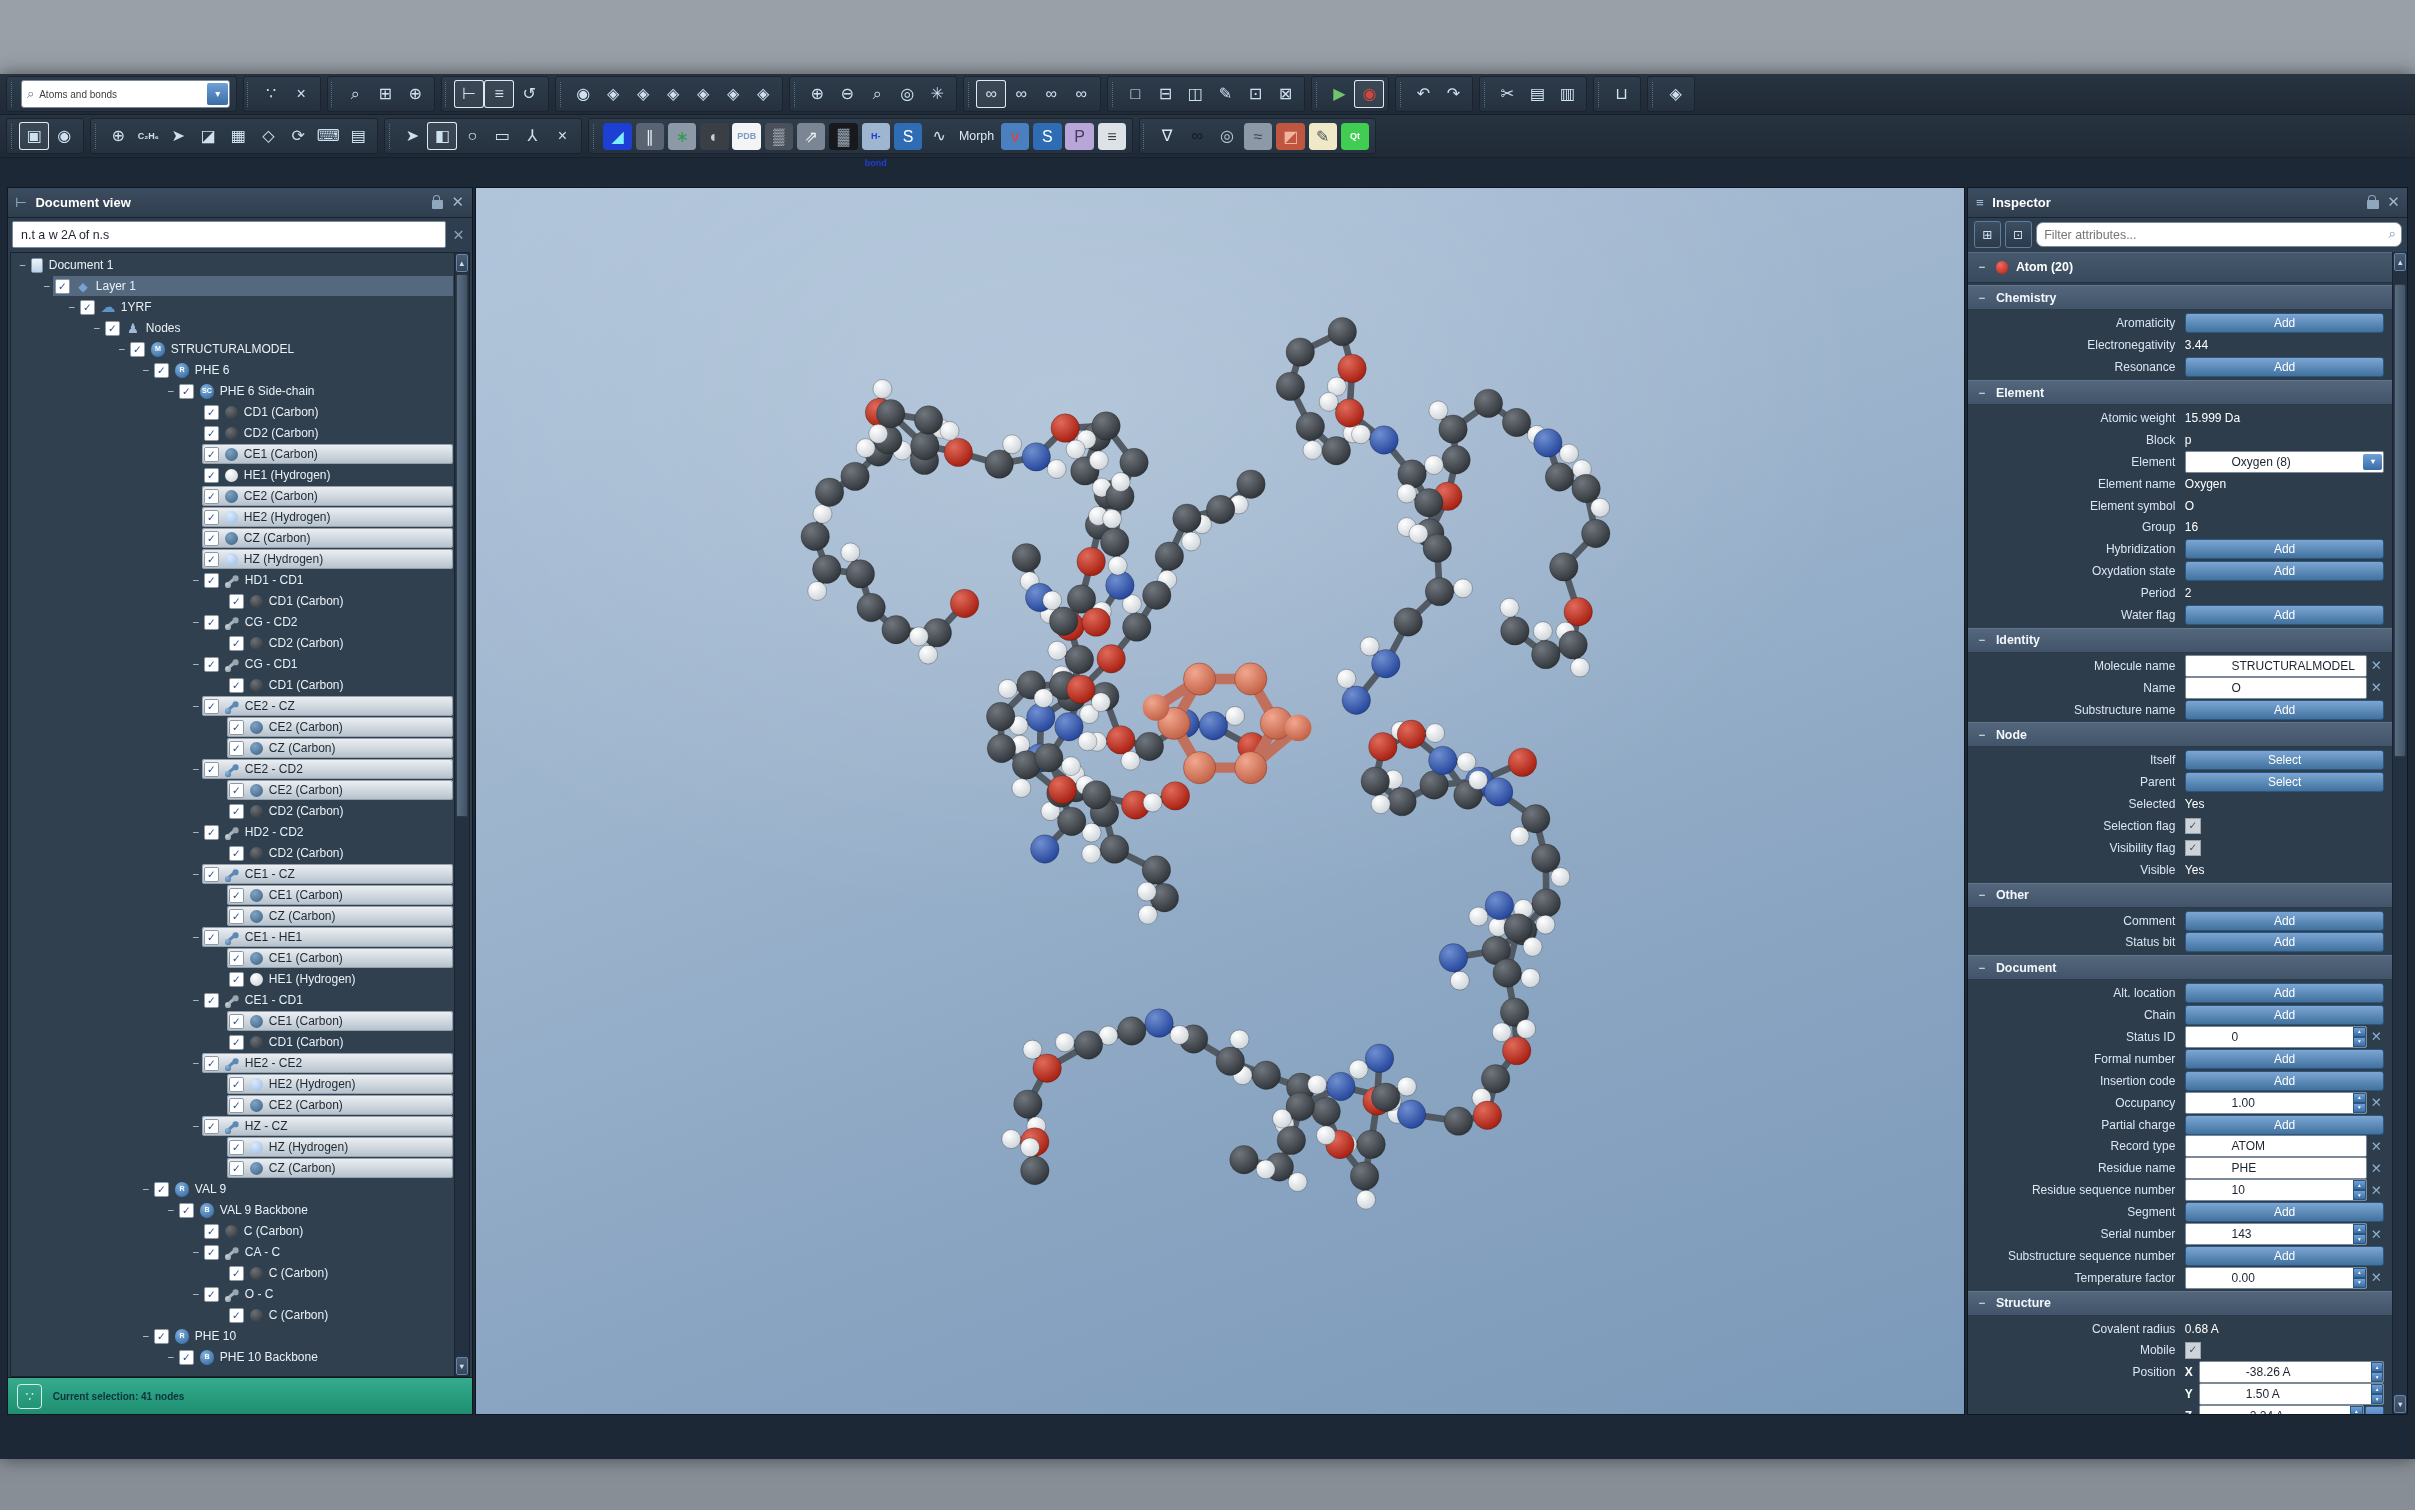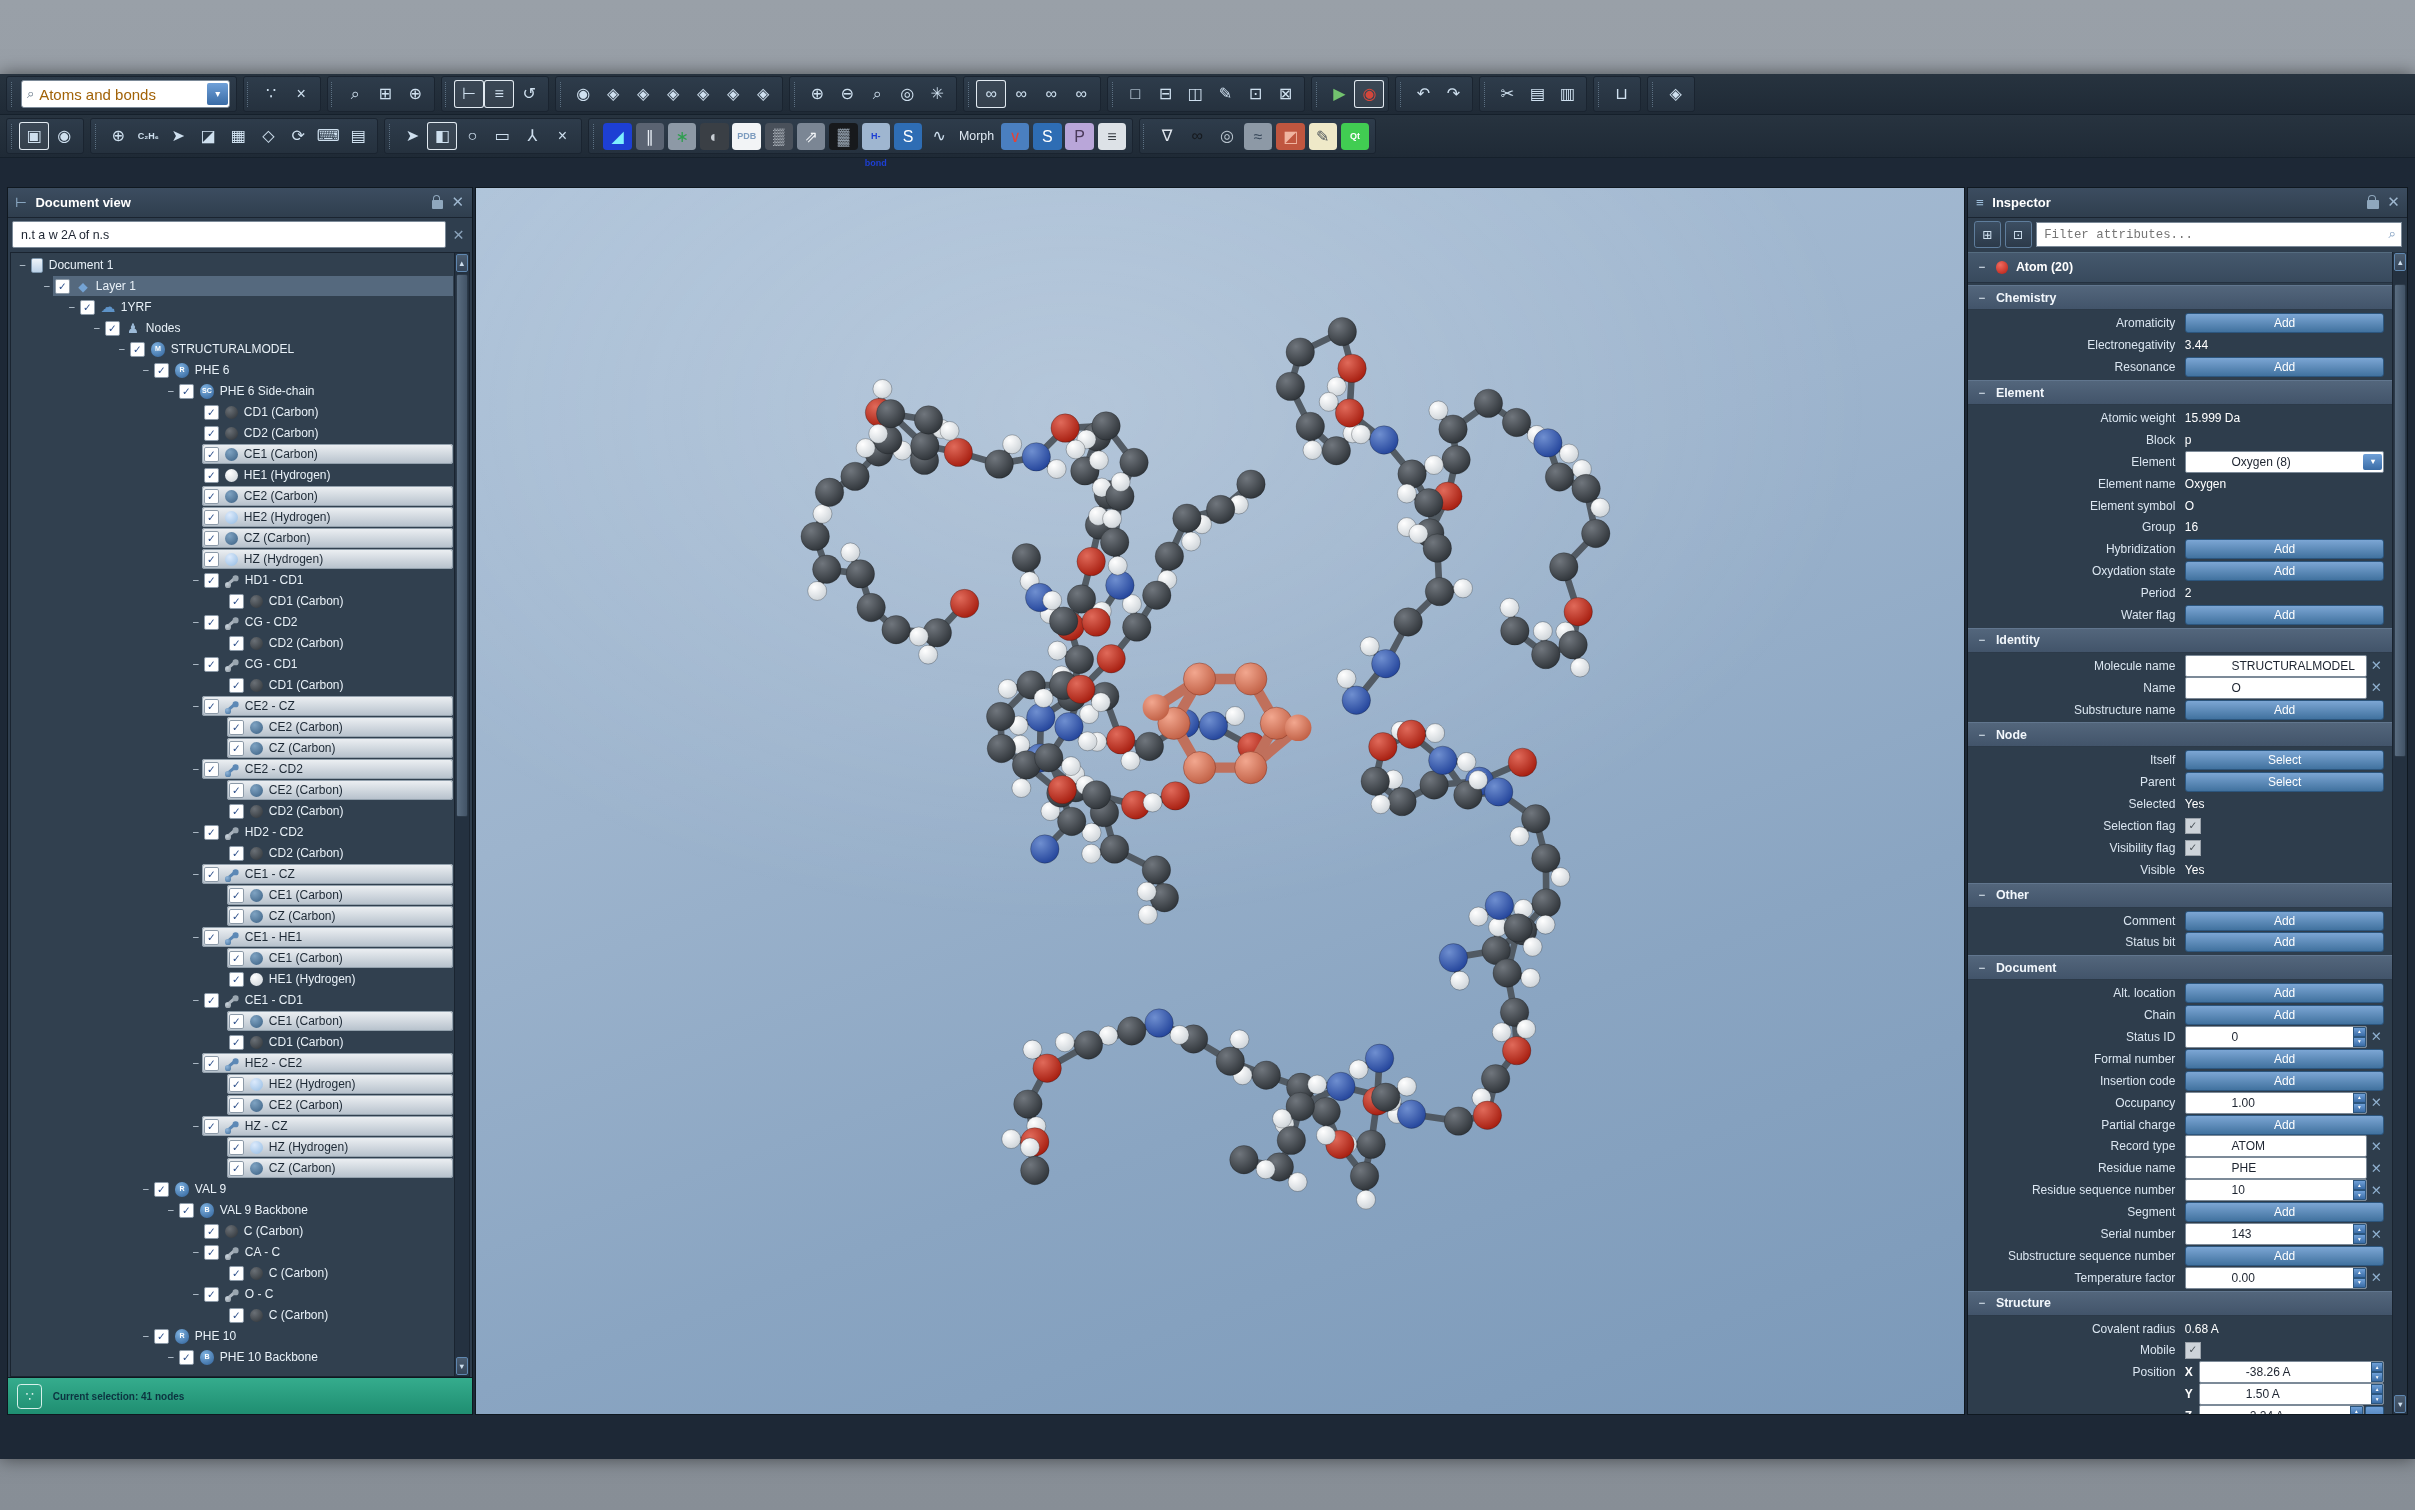--- a/index.html
+++ b/index.html
@@ -15,21 +15,21 @@
   #toolbar2{height:40px;}
   .tgroup{display:flex;align-items:center;background:linear-gradient(#2e3c4b,#25313e);border:1px solid #1a2430;border-radius:2.9px;margin:0 2.9px;padding:1px 3.8px 1px 1.9px;height:32px;}
   .ghandle{width:2.9px;height:25px;border-left:1.9px dotted #5c7082;margin:0 4.8px 0 1.9px;}
   .titem{width:30px;height:28.5px;background:transparent;border:none;color:#cfe0ef;font-size:16px;line-height:28.5px;text-align:center;padding:0;border-radius:2.9px;cursor:pointer;font-family:inherit;}
   .titem.frame{box-shadow:inset 0 0 0 1px #e2eaf1;background:rgba(255,255,255,.07);}
   .titem.small{font-size:9px;font-weight:bold;letter-spacing:0;}
   .titem.tile{width:28.5px;height:27px;margin:0 1.9px;border-radius:3.8px;line-height:27px;}
   .tlabel{color:#dfe9f2;font-size:12.4px;padding:0 4.8px;}
   .combo{display:flex;align-items:center;background:#fff;border-radius:2.9px;height:26px;width:207px;margin:0 1.9px;border:1px solid #7c8a98;}
   .cicon{color:#6b7c8c;font-size:13.3px;padding:0 4.8px;}
-  .ctext{flex:1;font-size:15px;color:#a16207;}
+  .ctext{flex:1;font-size:10px;color:#404040;}
   .cbtn{width:21px;height:22px;margin:1px;background:linear-gradient(#6fa0d8,#3a6ca6);border-radius:1.9px;color:#fff;font-size:8.6px;display:flex;align-items:center;justify-content:center;}
   
   .main{position:absolute;top:113px;left:0;right:0;bottom:44px;display:flex;}
   .panel{background:#2f3e4e;border:1px solid #0f1820;display:flex;flex-direction:column;overflow:hidden;}
   .left{width:464px;margin-left:6.7px;}
   .right{width:439px;margin-right:6.7px;}
   .viewport{flex:1;margin:0 1.9px;border:1px solid #0f1820;position:relative;overflow:hidden;
     background:radial-gradient(ellipse 1332px 856px at 40% 18%,rgba(255,255,255,.18),rgba(255,255,255,0) 60%),
                linear-gradient(160deg,#aec3d9 0%,#9db4cd 38%,#8aa5c2 68%,#7b99b9 100%);}
   .viewport svg{position:absolute;inset:0;width:100%;height:100%;}
@@ -74,21 +74,21 @@
   .vtrack{flex:1;position:relative;margin:1px;}
   .vthumb{position:absolute;left:0;right:0;background:linear-gradient(90deg,#59master,#425366);background:linear-gradient(90deg,#5a6d81,#425366);border-radius:1.9px;border:1px solid #2c3a49;}
   
   .selbar{height:36px;flex:none;background:linear-gradient(#35ac8d,#1f8e71);display:flex;align-items:center;gap:10.5px;padding:0 9.5px;border-top:1px solid #0f1820;}
   .selico{width:23px;height:23px;border:1.9px solid rgba(235,250,246,.9);border-radius:3.8px;color:#d9efe9;font-size:13.3px;display:flex;align-items:center;justify-content:center;}
   .selbartx{color:#0c3340;font-weight:bold;font-size:10px;}
   
   .filterrow{display:flex;align-items:center;gap:3.8px;margin:3.8px 5.7px;flex:none;}
   .fbtn{width:25px;height:25px;border:1px solid #5f7d9c;border-radius:2.9px;background:linear-gradient(#3c4e62,#2c3a4a);color:#cfe0ef;font-size:12.4px;display:flex;align-items:center;justify-content:center;}
   .finput{flex:1;position:relative;}
-  .finput input{width:100%;box-sizing:border-box;height:25px;border:1px solid #7c8a98;border-radius:0;font-size:12.4px;padding:0 25px 0 7.6px;color:#8a949e;background:#fff;font-family:Liberation Mono, monospace;outline:none;}
+  .finput input{width:100%;box-sizing:border-box;height:25px;border:1px solid #7c8a98;border-radius:7px;font-size:12.4px;padding:0 25px 0 7.6px;color:#8a949e;background:#fff;font-family:Liberation Sans, sans-serif;outline:none;}
   .fmag{position:absolute;right:5.7px;top:3.8px;color:#7d9cbf;font-size:13.3px;}
   .inswrap{flex:1;display:flex;overflow:hidden;background:#2e3d4c;}
   #inspector{flex:1;overflow:hidden;}
   .ihead{height:28.5px;display:flex;align-items:center;gap:7.6px;background:linear-gradient(#45586d,#384a5d);border-top:1px solid #55釣6c80;border-top:1px solid #556c80;border-bottom:1px solid #243140;color:#fff;font-weight:bold;font-size:12.4px;padding:0 7.6px;}
   .reddot{width:12.4px;height:12.4px;border-radius:50%;background:radial-gradient(circle at 35% 30%,#f26a5e,#b31d12);}
   .isec{height:23px;display:flex;align-items:center;gap:7.6px;background:linear-gradient(#53667c,#42546a);border-top:1px solid #61768e;border-bottom:1px solid #2c3a49;color:#f2f7fc;font-weight:bold;font-size:12.4px;padding:0 7.6px;margin:2.9px 0;}
   .irow{display:flex;align-items:center;height:20px;margin:1.9px 7.6px 1.9px 0;}
   .ilab{width:207px;flex:none;text-align:right;color:#dbe6f1;font-size:12px;padding-right:9.5px;}
   .ival{color:#fff;font-size:12px;}
   .ibtn{flex:1;height:20px;background:linear-gradient(#7ca6d4,#41729f);border:1px solid #2c567e;border-radius:2.9px;color:#fff;font-size:12px;cursor:pointer;font-family:inherit;padding:0;}

